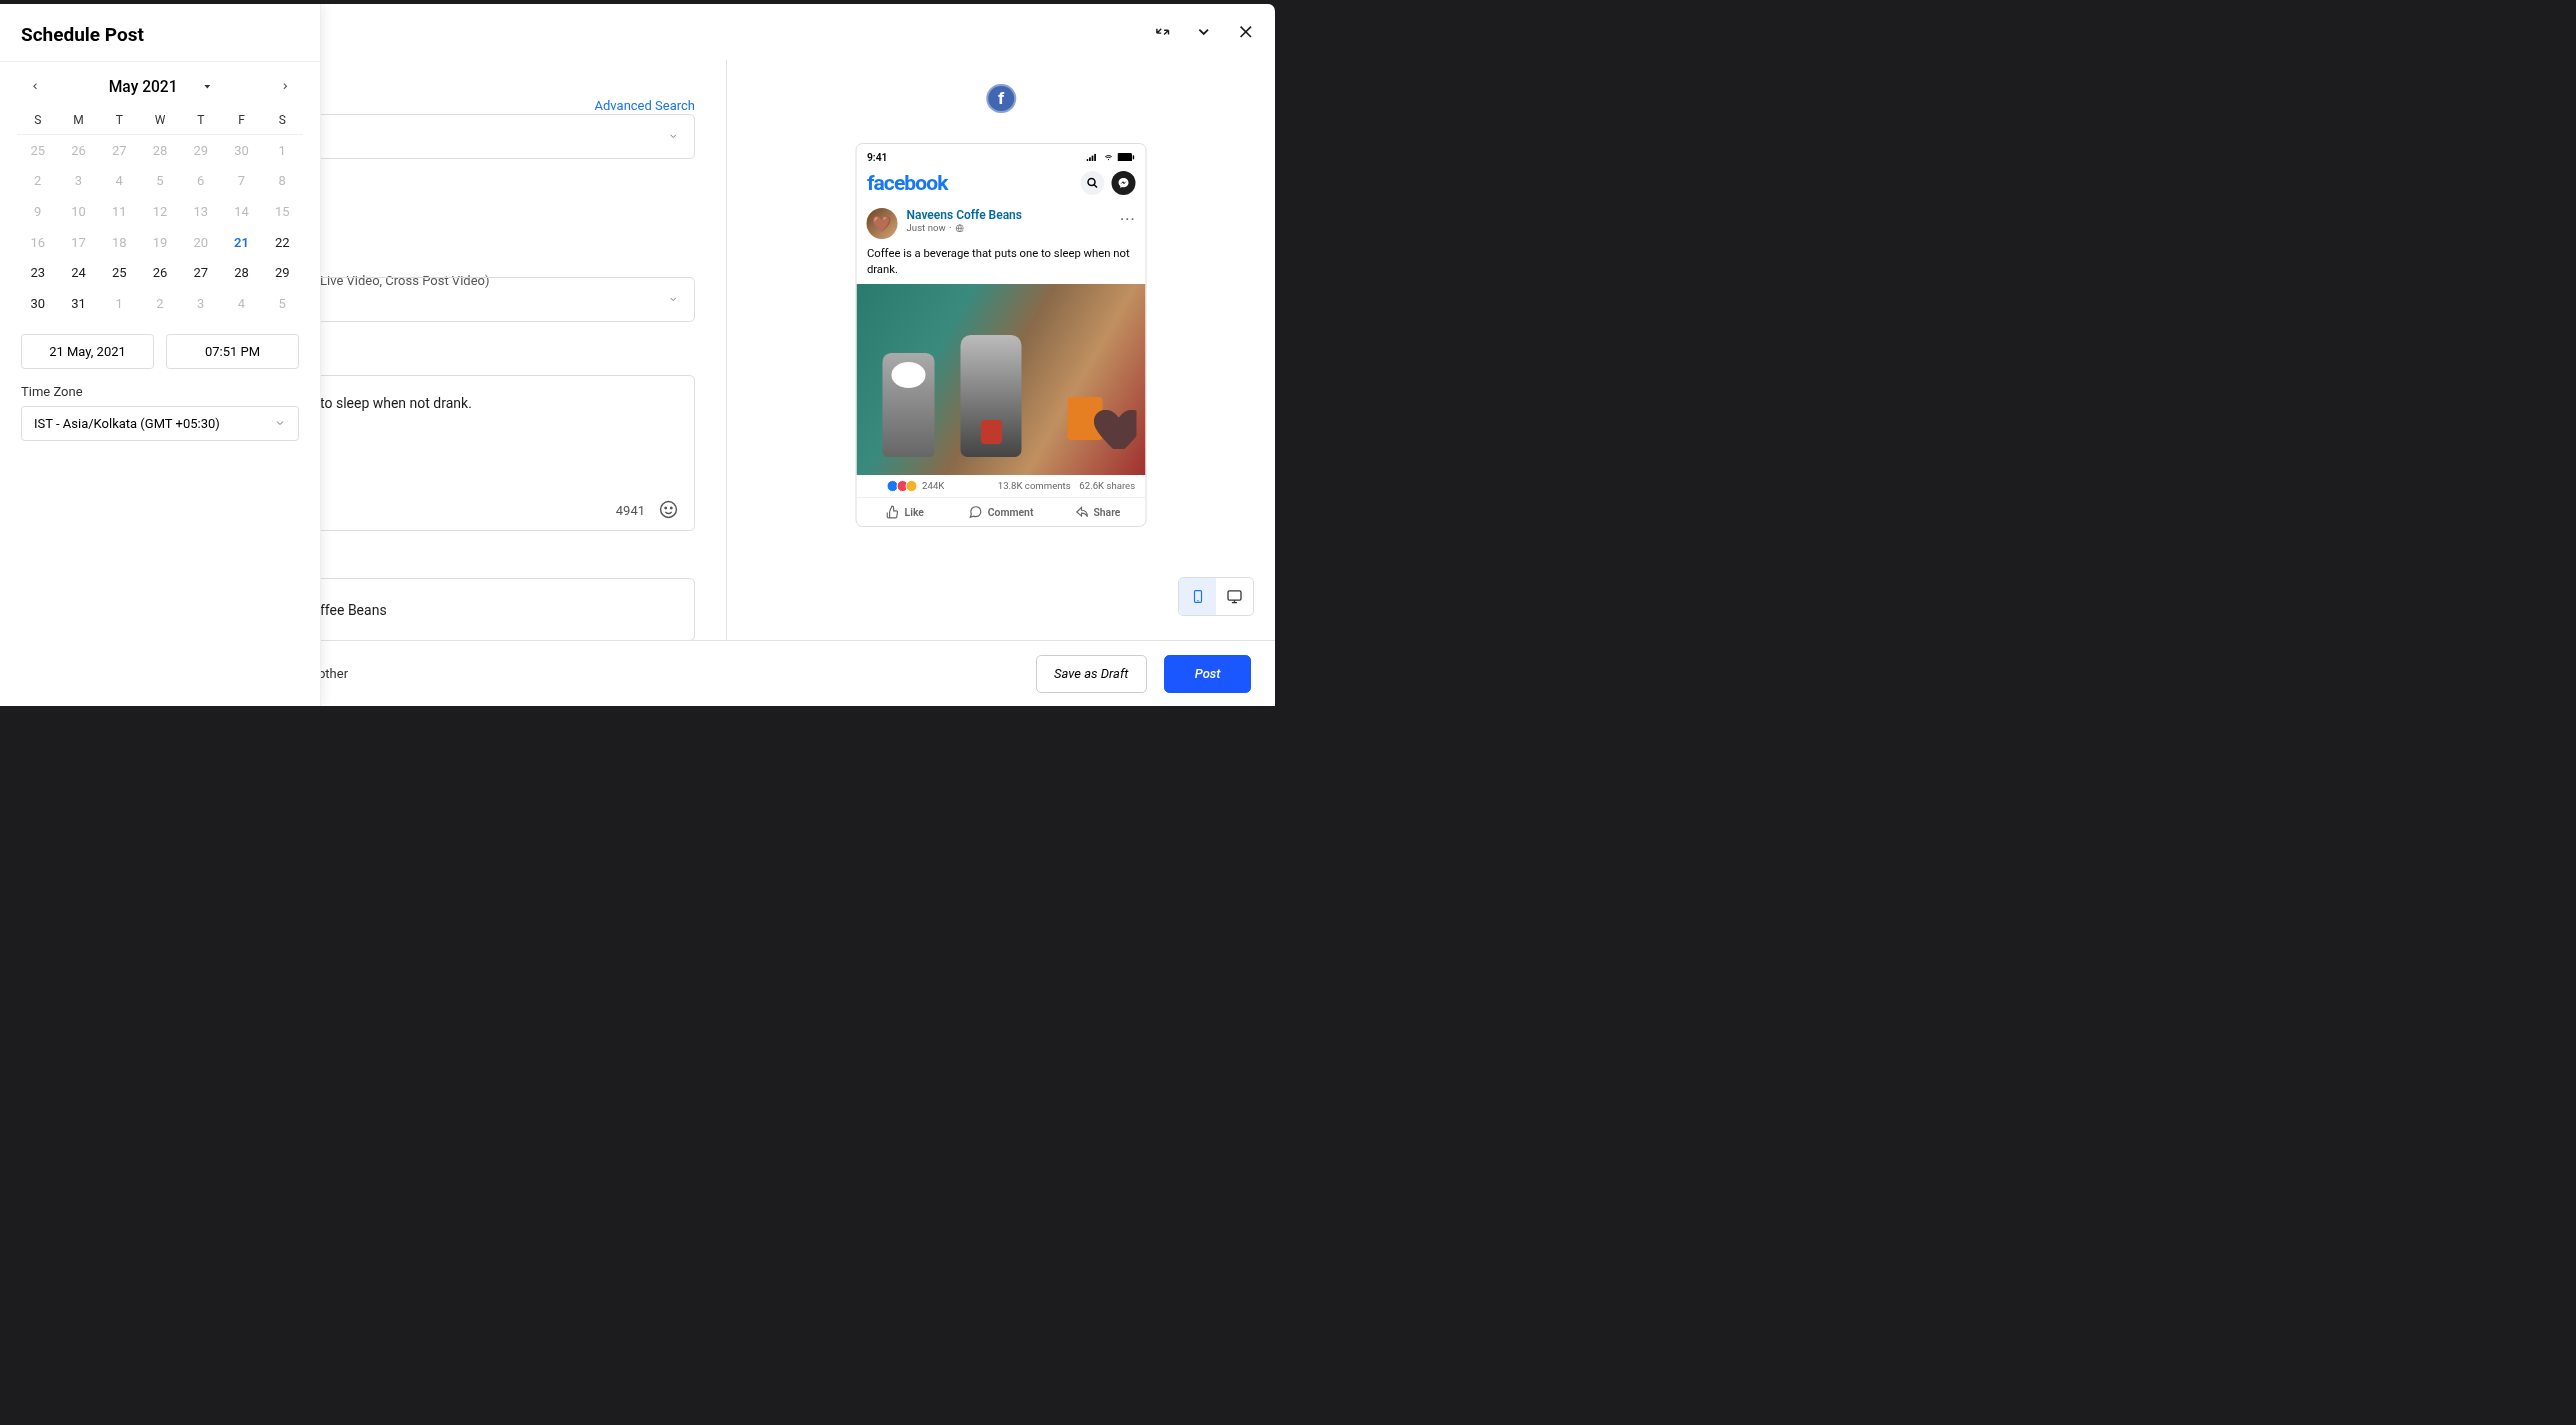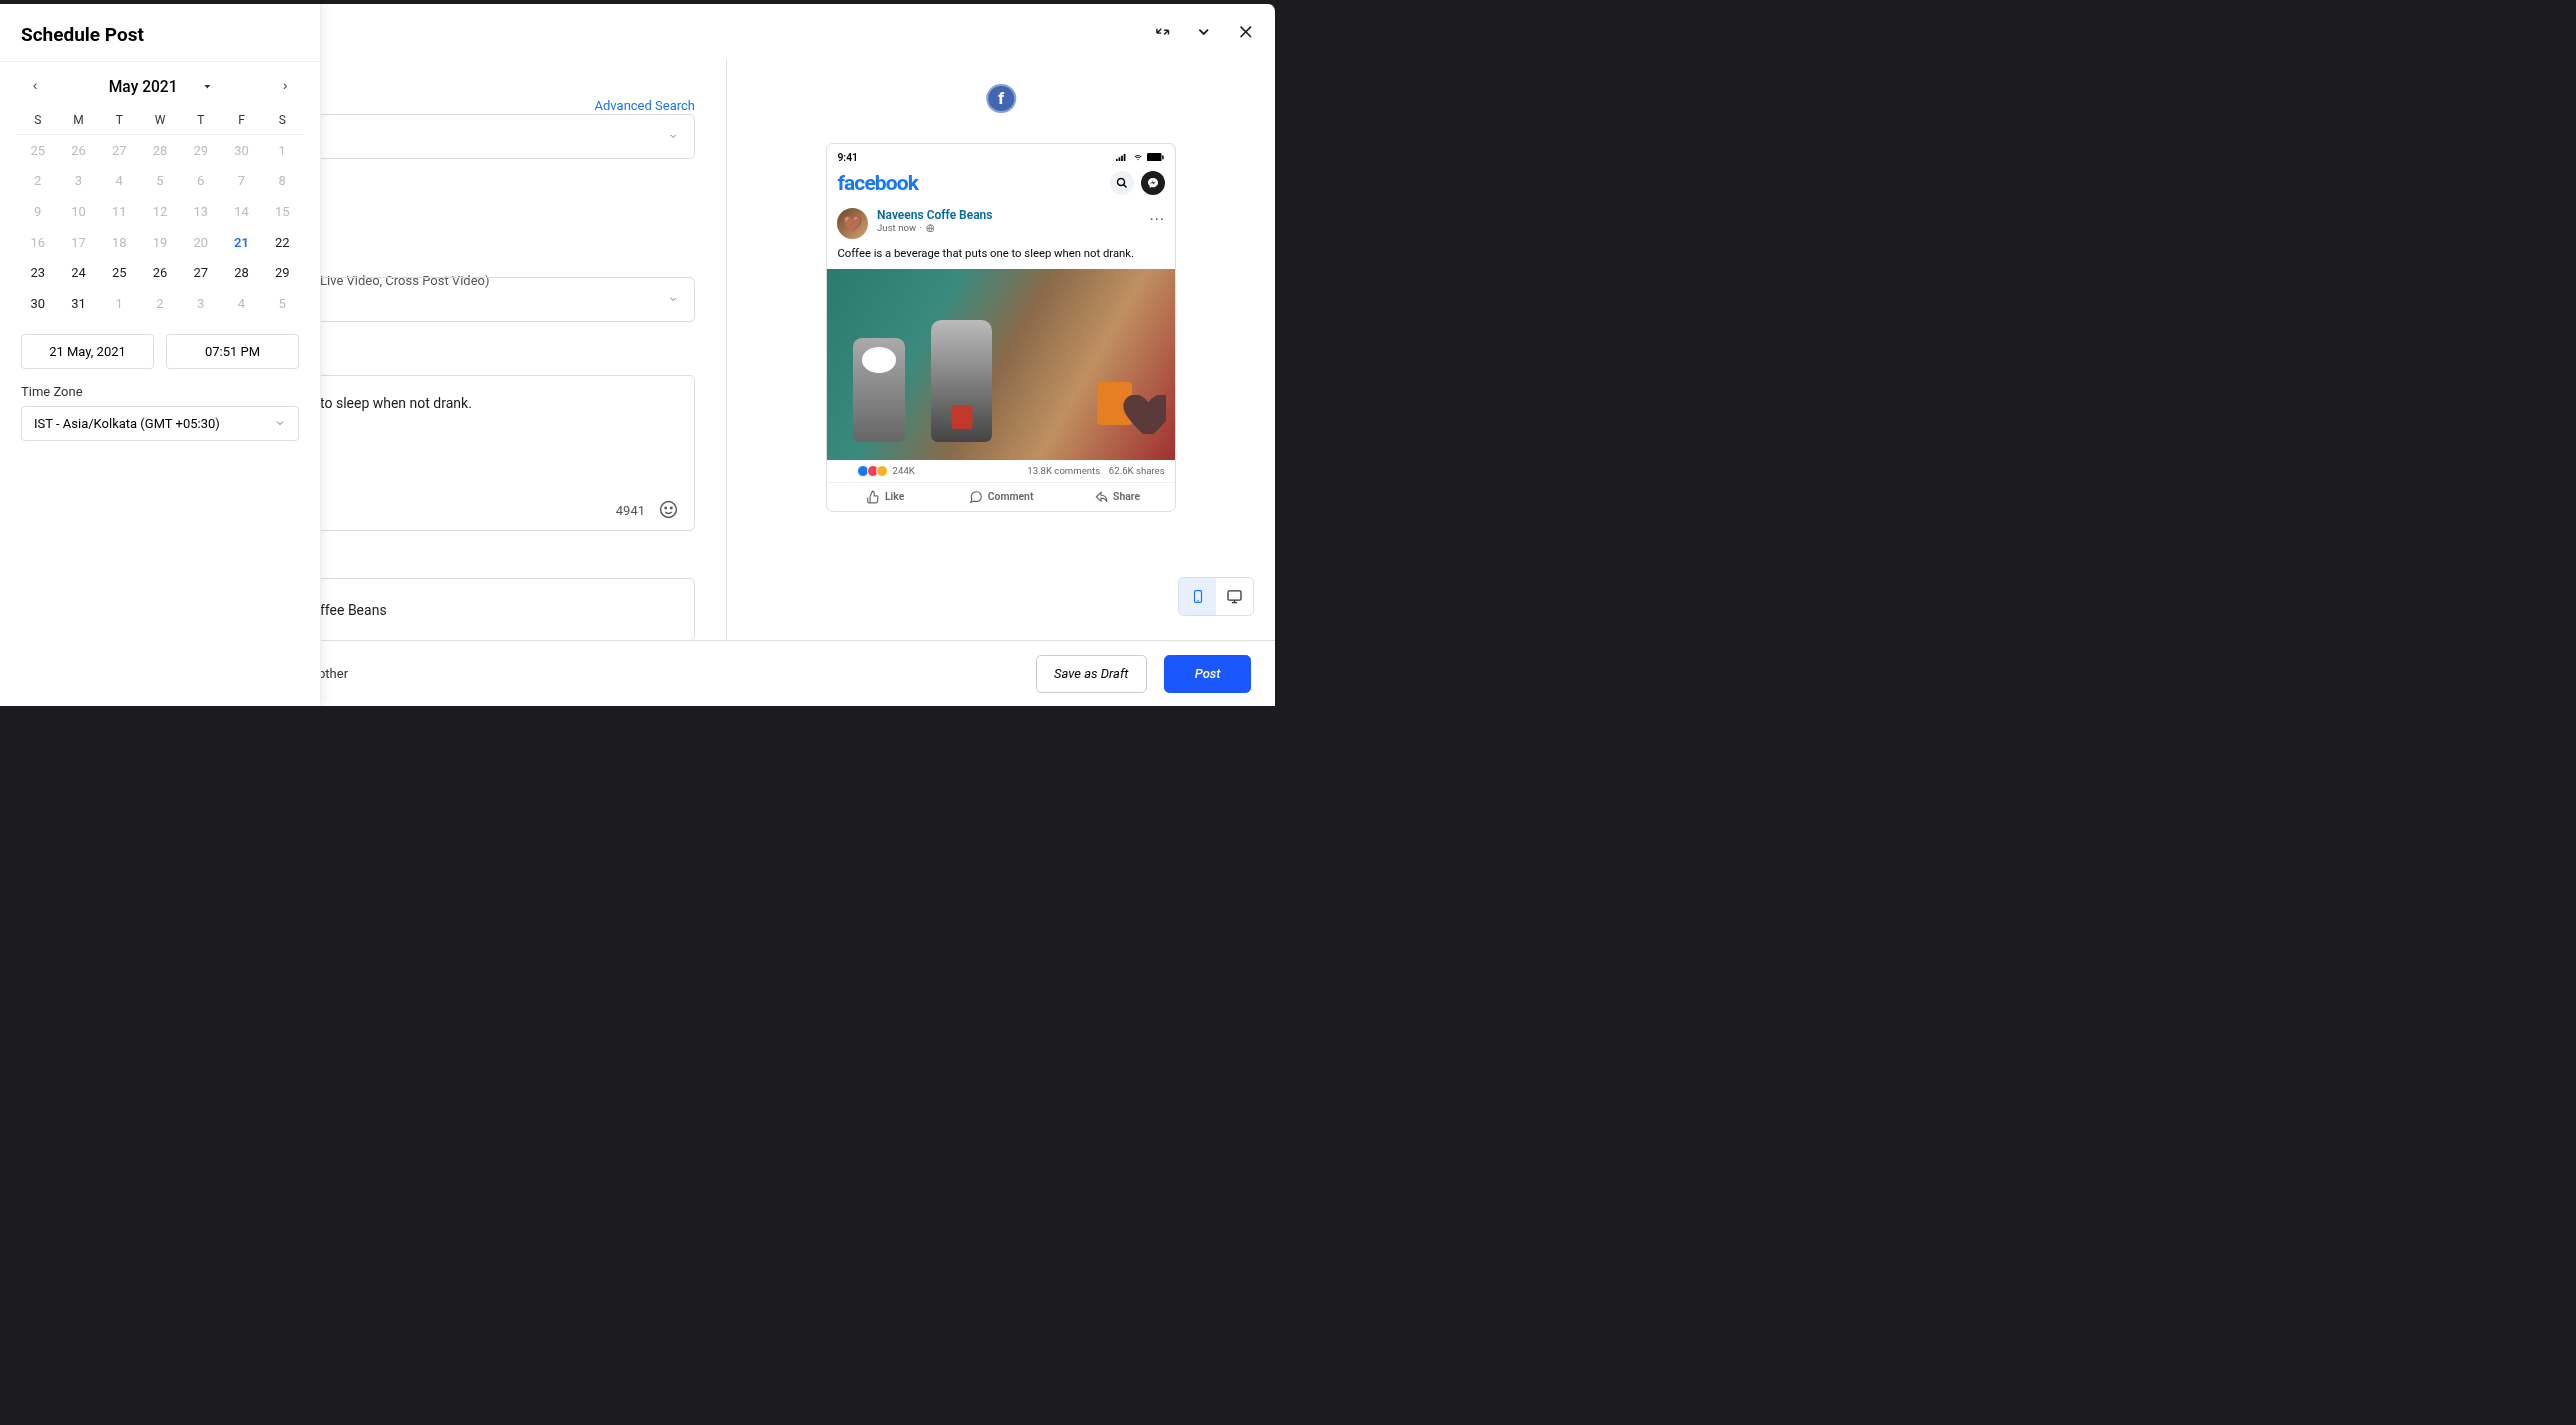--- a/index.html
+++ b/index.html
@@ -16,21 +16,21 @@
 .dropdown2 { position: absolute; top: 217px; left: 33px; right: 31px; height: 45px; border: 0.9px solid #ddd; border-radius: 5.2px; display: flex; align-items: center; justify-content: flex-end; padding: 0 15.6px; cursor: pointer; }
 .textarea-box { position: absolute; top: 315px; left: 33px; right: 31px; height: 156px; border: 0.9px solid #ddd; border-radius: 5.2px; padding: 15.6px; }
 .visible-text { position: absolute; top: 335px; left: 266px; font-size: 14px; color: #1c1c1c; }
 .char-count { position: absolute; bottom: 12px; right: 49px; font-size: 13px; color: #555; }
 .emoji-icon { position: absolute; bottom: 10.4px; right: 15.6px; width: 19px; height: 19px; }
 .brandbox { position: absolute; top: 518px; left: 33px; right: 31px; height: 63px; border: 0.9px solid #ddd; border-radius: 5.2px; padding: 15.6px 15.6px; }
 .brand-text { position: absolute; top: 542px; left: 266px; font-size: 14px; color: #1c1c1c; }
 
 .preview-panel { width: 548px; position: relative; }
 .fb-badge { position: absolute; top: 24px; left: 50%; transform: translateX(-50%); width: 29.5px; height: 29.5px; border-radius: 50%; background: #4267B2; border: 2.6px solid #8aa3d1; display: flex; align-items: center; justify-content: center; color: #fff; font-weight: bold; font-size: 17.4px; }
-.phone-frame { position: absolute; top: 83px; left: 50%; transform: translateX(-50%); width: 350px; border: 0.9px solid #ddd; border-radius: 7px; background: #fff; overflow: hidden; }
+.phone-frame { position: absolute; top: 83px; left: 50%; transform: translateX(-50%); width: 291px; border: 0.9px solid #ddd; border-radius: 7px; background: #fff; overflow: hidden; }
 .phone-status { display: flex; align-items: center; justify-content: space-between; padding: 7px 10.4px 3.5px; font-size: 10.4px; font-weight: 600; }
 .status-icons { display: flex; gap: 3.5px; align-items: center; }
 .fb-header { display: flex; align-items: center; justify-content: space-between; padding: 3.5px 10.4px 8.7px; }
 .fb-logo { color: #1877f2; font-size: 21px; font-weight: bold; letter-spacing: -0.9px; }
 .fb-header-icons { display: flex; gap: 7px; }
 .circ-btn { width: 24px; height: 24px; border-radius: 50%; background: #f0f2f5; display: flex; align-items: center; justify-content: center; }
 .post-head { display: flex; align-items: flex-start; padding: 5.2px 10.4px; gap: 8.7px; }
 .avatar { width: 31px; height: 31px; border-radius: 50%; background: linear-gradient(135deg,#6b4226,#d4a574); display:flex; align-items:center; justify-content:center; font-size:15.6px;}
 .post-meta { flex: 1; }
 .page-name { font-weight: 600; font-size: 12px; color: #0369a1; }

